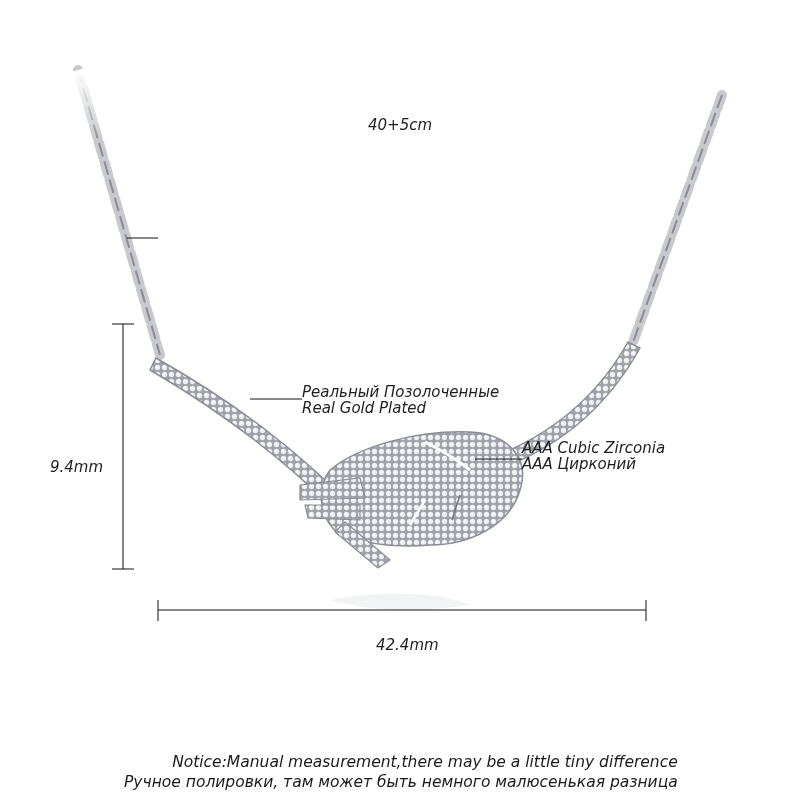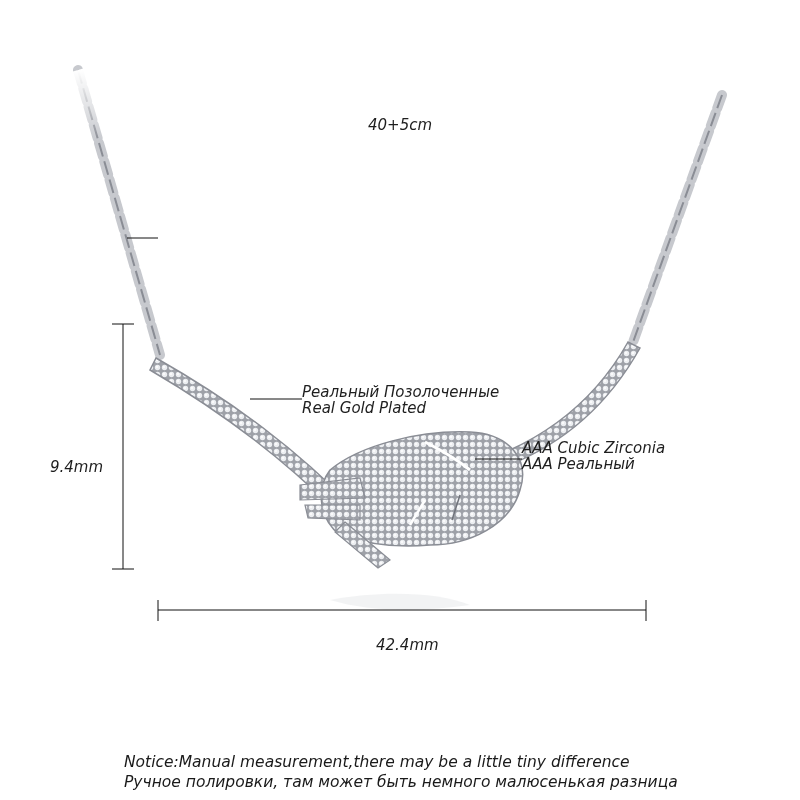--- a/index.html
+++ b/index.html
@@ -3,21 +3,21 @@
   <meta charset="utf-8">
   <style>
     html, body { margin: 0; padding: 0; background: #ffffff; }
     body { width: 800px; height: 800px; position: relative; overflow: hidden;
            font-family: "DejaVu Sans", "Liberation Sans", sans-serif; color: #1a1a1a; }
     .stage { position: absolute; left: 0; top: 0; width: 724px; height: 800px; font-style: italic; }
     .art { position: absolute; left: 0; top: 0; }
     .lbl { position: absolute; white-space: nowrap; font-size: 15px; line-height: 16px; color: #1e1e1e; }
     .lbl span { display: block; }
     .dim { position: absolute; font-size: 15px; color: #1e1e1e; white-space: nowrap; }
-    .notice { position: absolute; left: 124px; top: 752px; font-size: 15.5px; line-height: 20px; color: #1a1a1a; white-space: nowrap; }
+    .notice { position: absolute; left: 124px; top: 752px; font-size: 15.5px; line-height: 20px; color: #1a1a1a; white-space: nowrap; text-align: right; }
     .notice span { display: block; }
   </style>
 </head>
 <body>
 
 <div class="stage">
 
   <svg class="art" width="800" height="800" viewBox="0 0 800 800">
     <defs>
       <pattern id="pave" width="7" height="7" patternUnits="userSpaceOnUse">
@@ -83,21 +83,21 @@
   <div class="lbl" style="left:158px; top:222px;">
   </div>
 
   <div class="lbl" style="left:302px; top:384px;">
     <span>Реальный Позолоченные</span>
     <span>Real Gold Plated</span>
   </div>
 
   <div class="lbl" style="left:522px; top:440px;">
     <span>AAA Cubic Zirconia</span>
-    <span>AAA Реальный</span>
+    <span>AAA Цирконий</span>
   </div>
 
   <div class="dim" style="left:50px; top:418px;margin-top:40px;">9.4mm</div>
   <div class="dim" style="left:376px; top:636px;">42.4mm</div>
 
   <div class="notice">
     <span>Notice:Manual measurement,there may be a little tiny difference</span>
     <span>Ручное полировки, там может быть немного малюсенькая разница</span>
   </div>
 </div>

